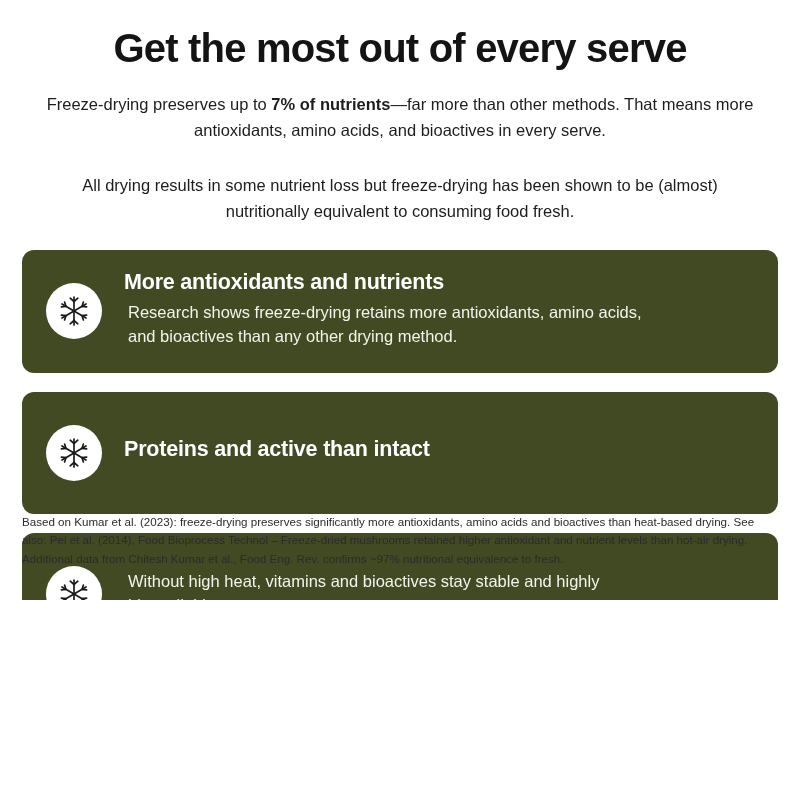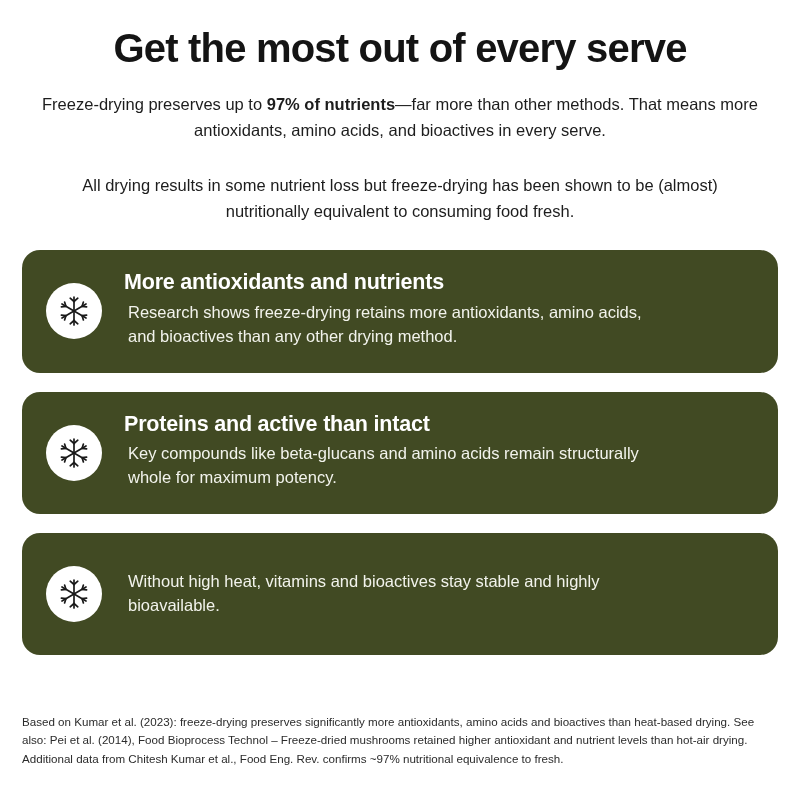--- a/index.html
+++ b/index.html
@@ -7,21 +7,21 @@
     margin: 0;
     padding: 0;
     width: 800px;
     height: 800px;
     background: #ffffff;
     font-family: "Liberation Sans", sans-serif;
     color: #1a1a1a;
   }
   .page {
     width: 800px;
-    height: 800px;
+    height: 600px;
     position: relative;
     overflow: hidden;
     padding: 0 22px;
   }
   .headline {
     text-align: center;
     font-size: 40px;
     font-weight: 700;
     letter-spacing: -0.8px;
     line-height: 1.1;
@@ -42,21 +42,21 @@
     max-width: 700px;
   }
   .cards {
     margin-top: 26px;
     display: flex;
     flex-direction: column;
     gap: 19px;
   }
   .card {
     background: #414a23;
-    border-radius: 18px;
+    border-radius: 12px;
     display: flex;
     align-items: center;
     padding: 20px 26px 20px 24px;
     min-height: 122px;
     color: #ffffff;
   }
   .card-icon {
     flex: 0 0 auto;
     width: 56px;
     height: 56px;
@@ -95,21 +95,21 @@
   }
 </style>
 </head>
 <body>
 
 <div class="page">
 
   <h1 class="headline">Get the most out of every serve</h1>
 
   <p class="intro">
-    <span>Freeze-drying preserves up to </span><strong>97% of nutrients</strong><span>—far more than other methods. That means more antioxidants, amino acids, and bioactives in every serve.</span>
+    <span>Freeze-drying preserves up to </span><strong>7% of nutrients</strong><span>—far more than other methods. That means more antioxidants, amino acids, and bioactives in every serve.</span>
   </p>
 
   <p class="intro second">All drying results in some nutrient loss but freeze-drying has been shown to be (almost) nutritionally equivalent to consuming food fresh.</p>
 
   <div class="cards">
 
     <div class="card">
       <div class="card-icon">
         <svg width="34" height="34" viewBox="0 0 34 34" aria-hidden="true">
           <g stroke="#1a1a1a" stroke-width="1.7" stroke-linecap="round">
@@ -154,21 +154,20 @@
               <line x1="25.1" y1="21.7" x2="26.4" y2="26.0"></line>
             <line x1="8.9" y1="21.7" x2="4.4" y2="21.1"></line>
               <line x1="8.9" y1="21.7" x2="7.6" y2="26.0"></line>
             <line x1="25.1" y1="12.3" x2="29.6" y2="12.9"></line>
               <line x1="25.1" y1="12.3" x2="26.4" y2="8.0"></line>
           </g>
         </svg>
       </div>
       <div class="card-body">
         <div class="card-title">Proteins and active than intact</div>
-        <div class="card-text">Key compounds like beta-glucans and amino acids remain structurally whole for maximum potency.</div>
       </div>
     </div>
 
     <div class="card">
       <div class="card-icon">
         <svg width="34" height="34" viewBox="0 0 34 34" aria-hidden="true">
           <g stroke="#1a1a1a" stroke-width="1.7" stroke-linecap="round">
             <line x1="17" y1="3" x2="17" y2="31"></line>
             <line x1="5" y1="10" x2="29" y2="24"></line>
             <line x1="5" y1="24" x2="29" y2="10"></line>

